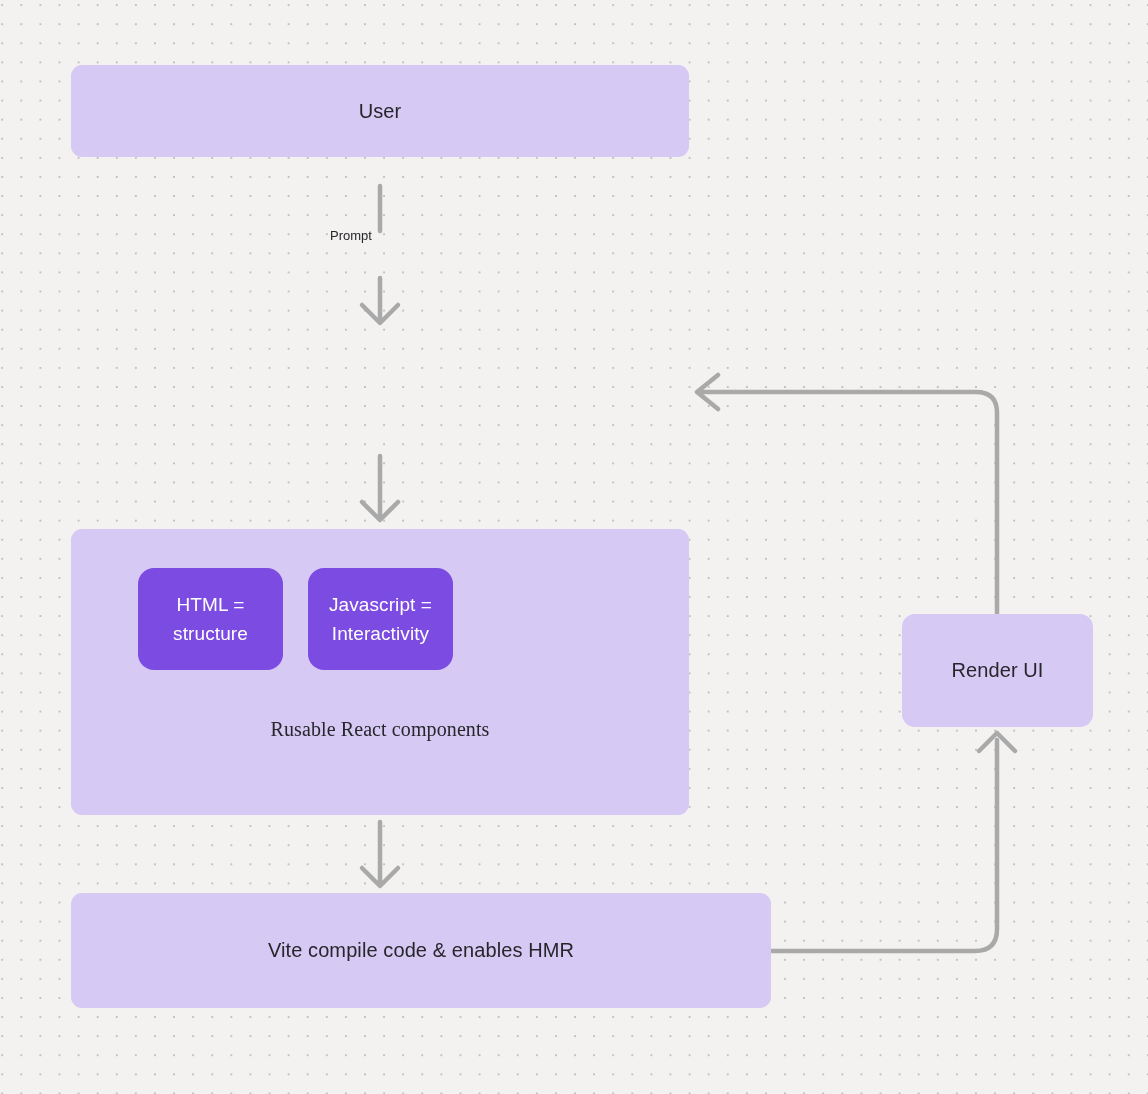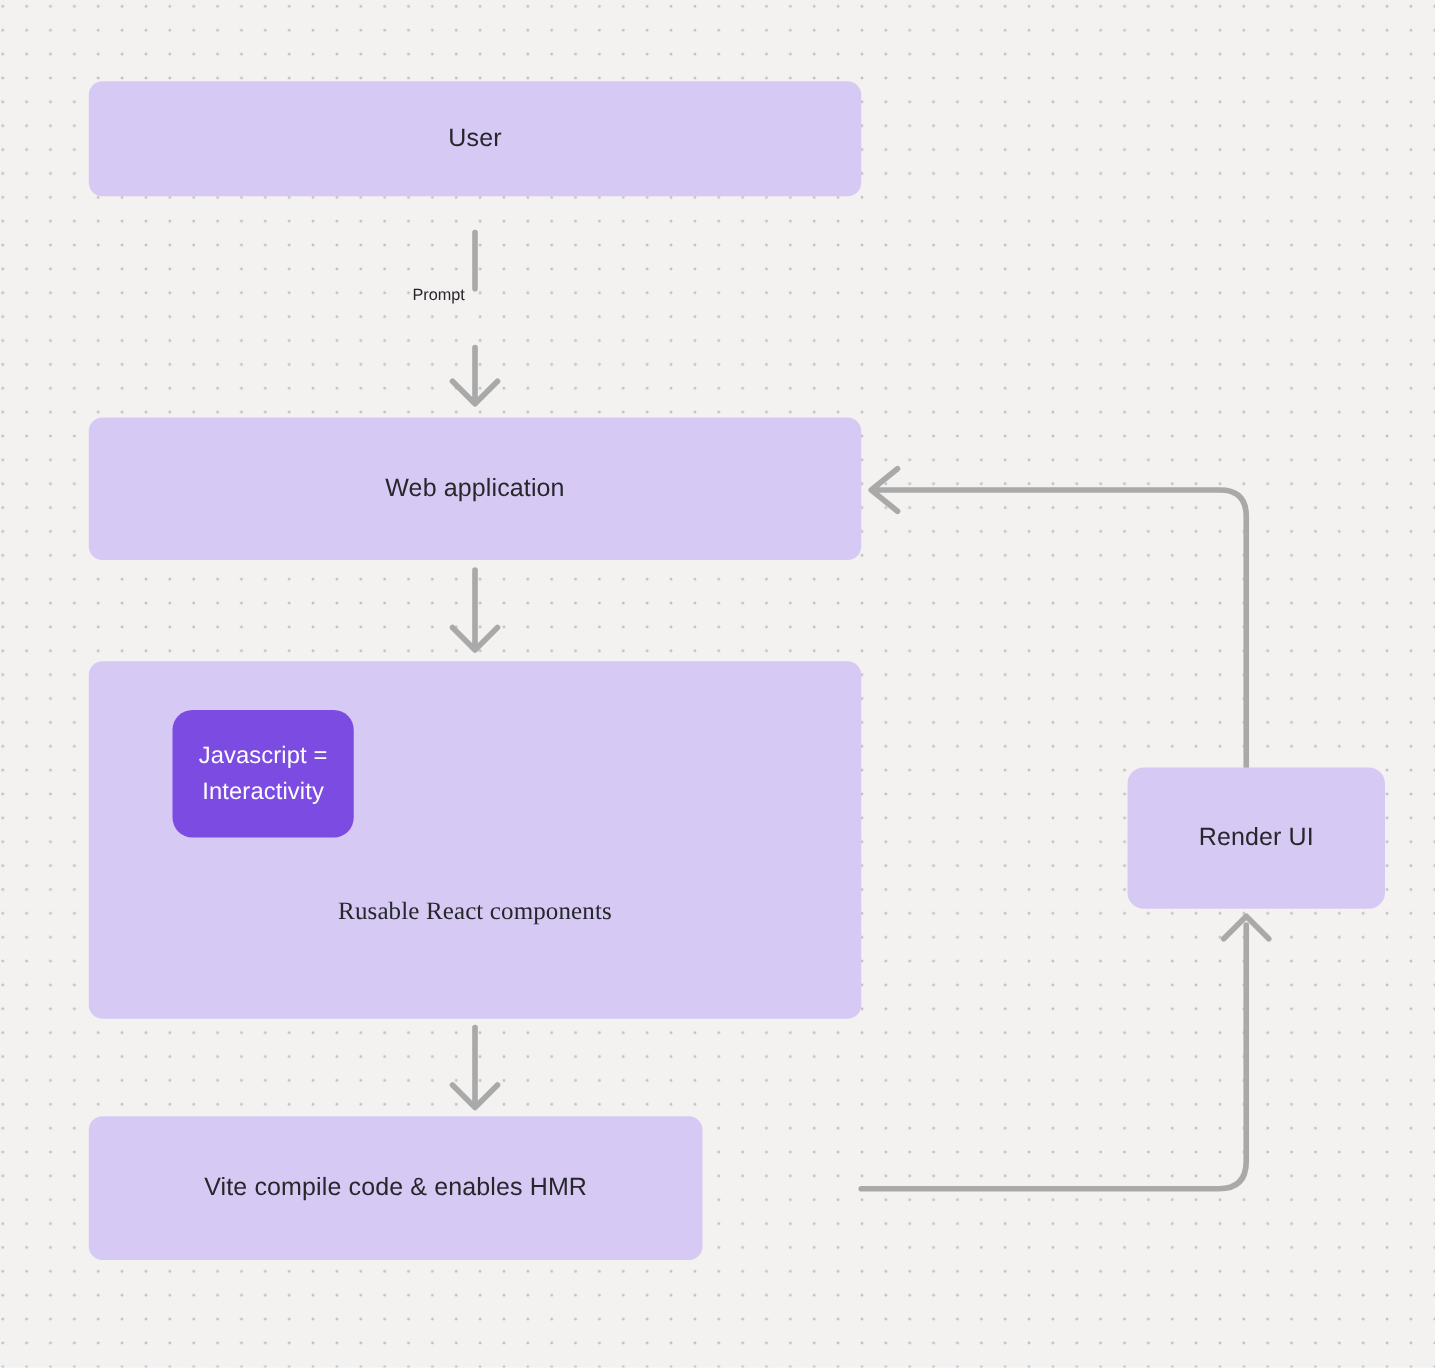--- a/index.html
+++ b/index.html
@@ -46,22 +46,22 @@
     justify-content: center;
     text-align: center;
     color: var(--text-dark);
     font-size: 20px;
     font-weight: 500;
     letter-spacing: 0.1px;
   }
   .node-user   { left: 71px;  top: 65px;  width: 618px; height: 92px; }
   .node-webapp { left: 71px;  top: 334px; width: 618px; height: 114px; }
   .node-group  { left: 71px;  top: 529px; width: 618px; height: 286px; display: block; }
-  .node-vite   { left: 71px;  top: 893px; width: 491px; height: 115px; }
-  .node-render { left: 902px; top: 614px; width: 206px; height: 113px; border-radius: 13px; }
+  .node-vite   { left: 71px;  top: 893px; width: 700px; height: 115px; }
+  .node-render { left: 902px; top: 614px; width: 191px; height: 113px; border-radius: 13px; }
   .chips {
     position: absolute;
     left: 67px; top: 39px;
     display: flex;
     gap: 25px;
   }
   .chip {
     width: 145px; height: 102px;
     background: var(--chip-fill);
     border-radius: 16px;
@@ -108,26 +108,27 @@
     <path d="M689 951 H975 Q997 951 997 929 V740 M979 751 L997 733 L1015 751"></path>
     <path d="M997 614 V413 Q997 392 976 392 H701 M718 375 L697 392 L718 409"></path>
   </svg>
 
   <div class="node node-user">
     <span>User</span>
   </div>
 
   <div class="edge-label">Prompt</div>
 
-  <div class="node node-webapp">
-    <span>Web application</span>
-  </div>
 
   <div class="node node-group">
     <div class="chips">
+      <div class="chip">
+        <div>HTML =</div>
+        <div>structure</div>
+      </div>
       <div class="chip">
         <div>Javascript =</div>
         <div>Interactivity</div>
       </div>
     </div>
     <div class="group-caption">Rusable React components</div>
   </div>
 
   <div class="node node-vite">
     <span>Vite compile code &amp; enables HMR</span>

